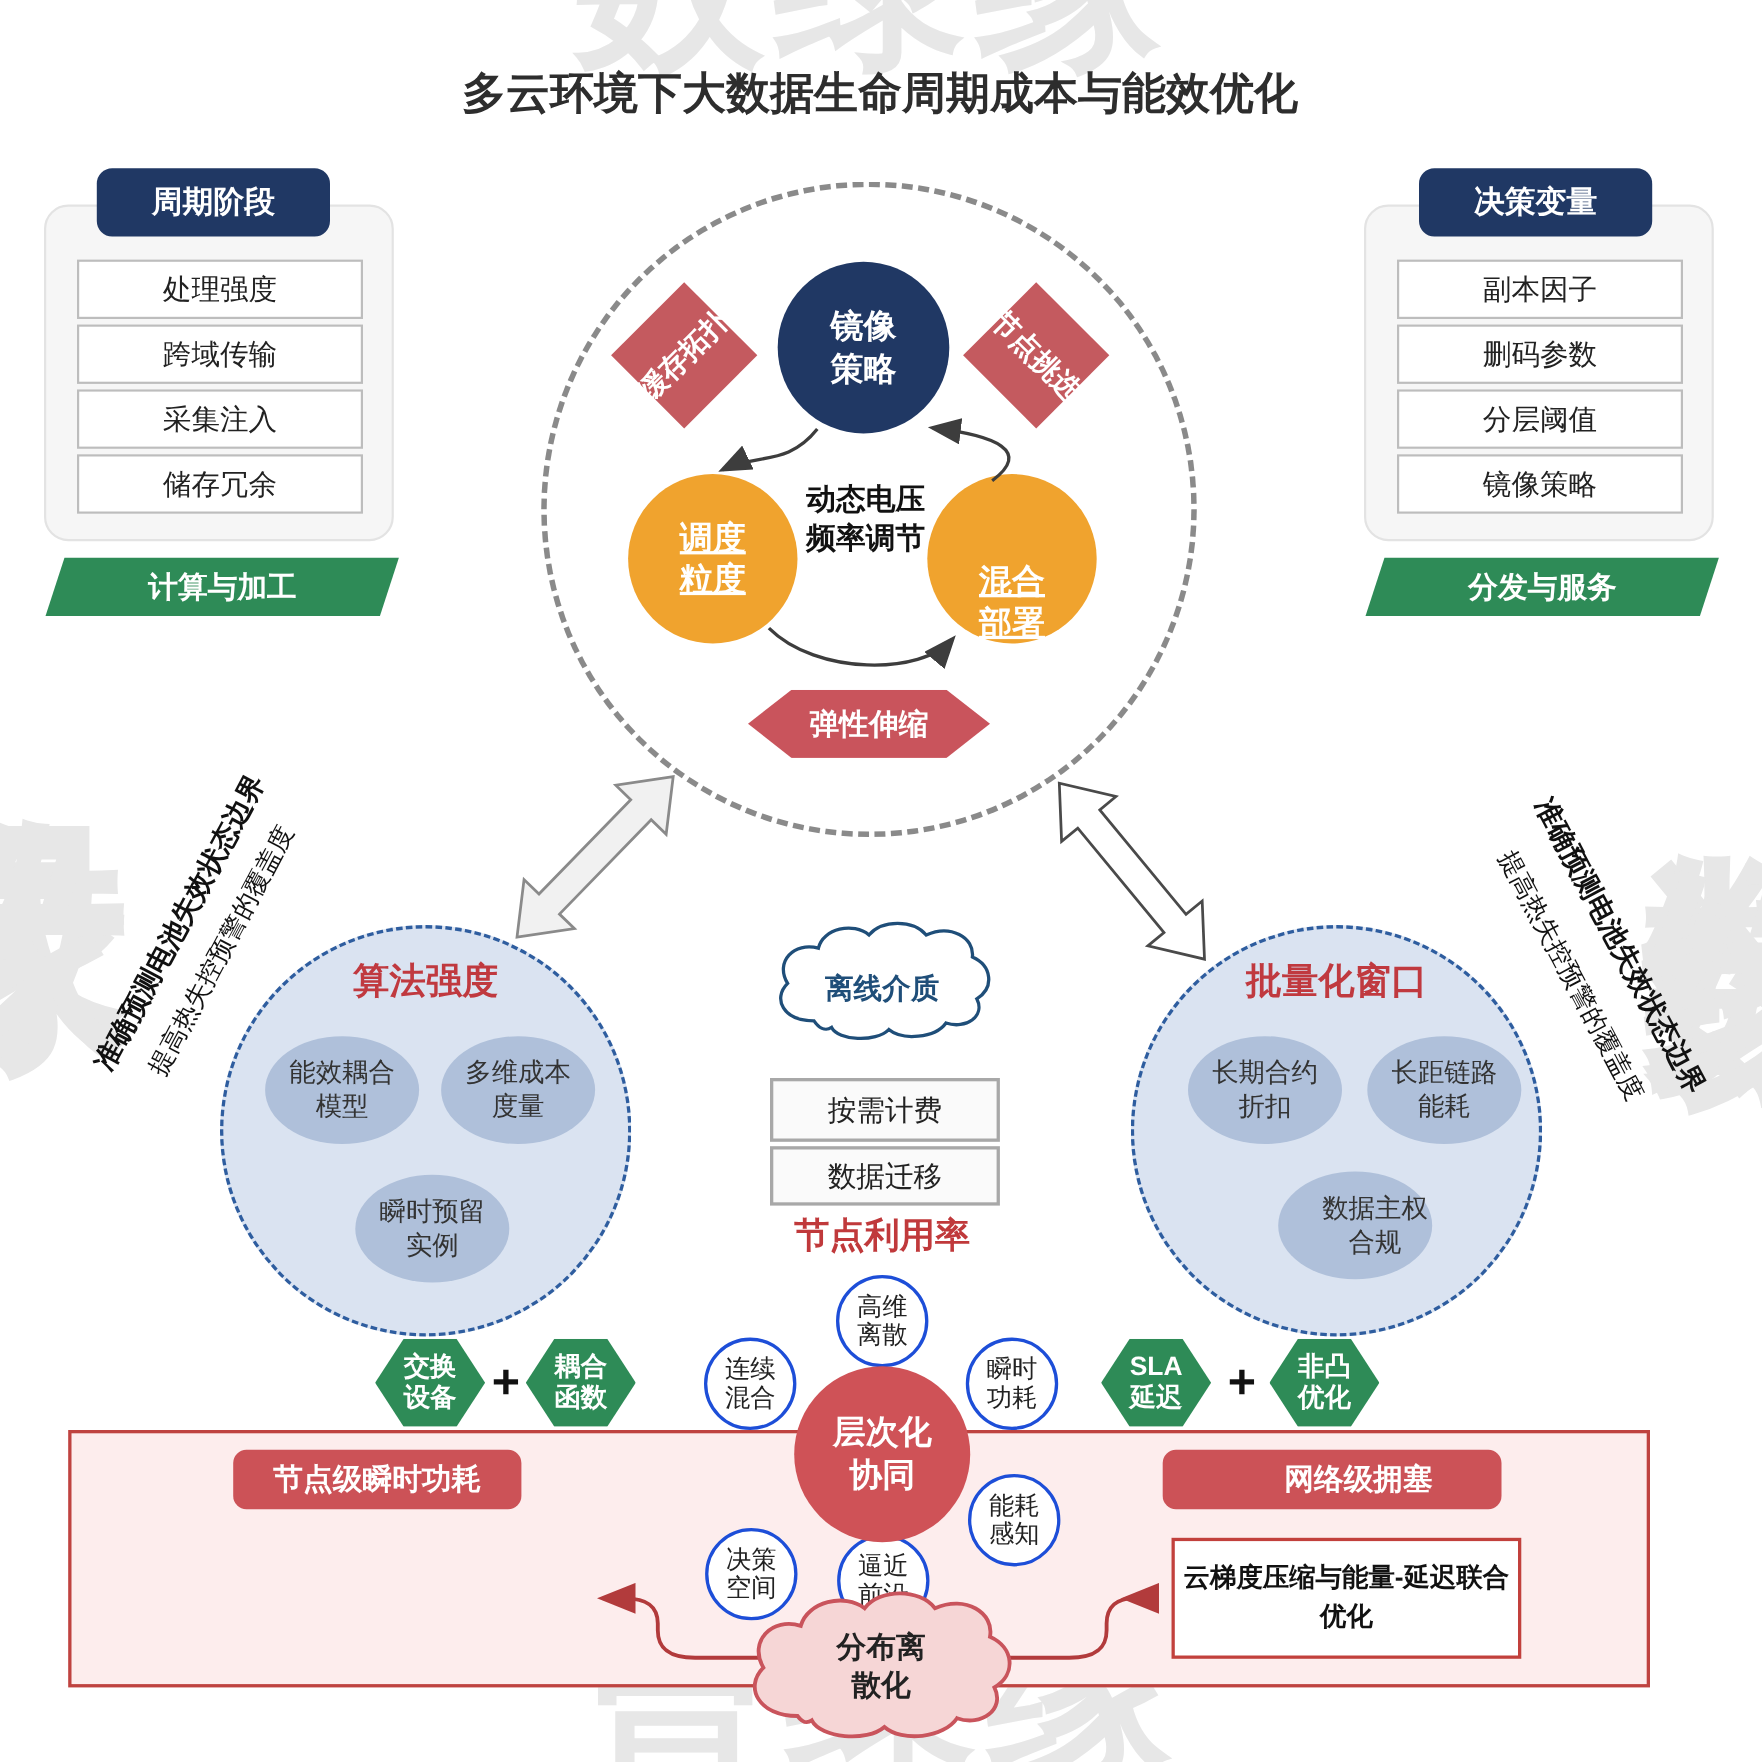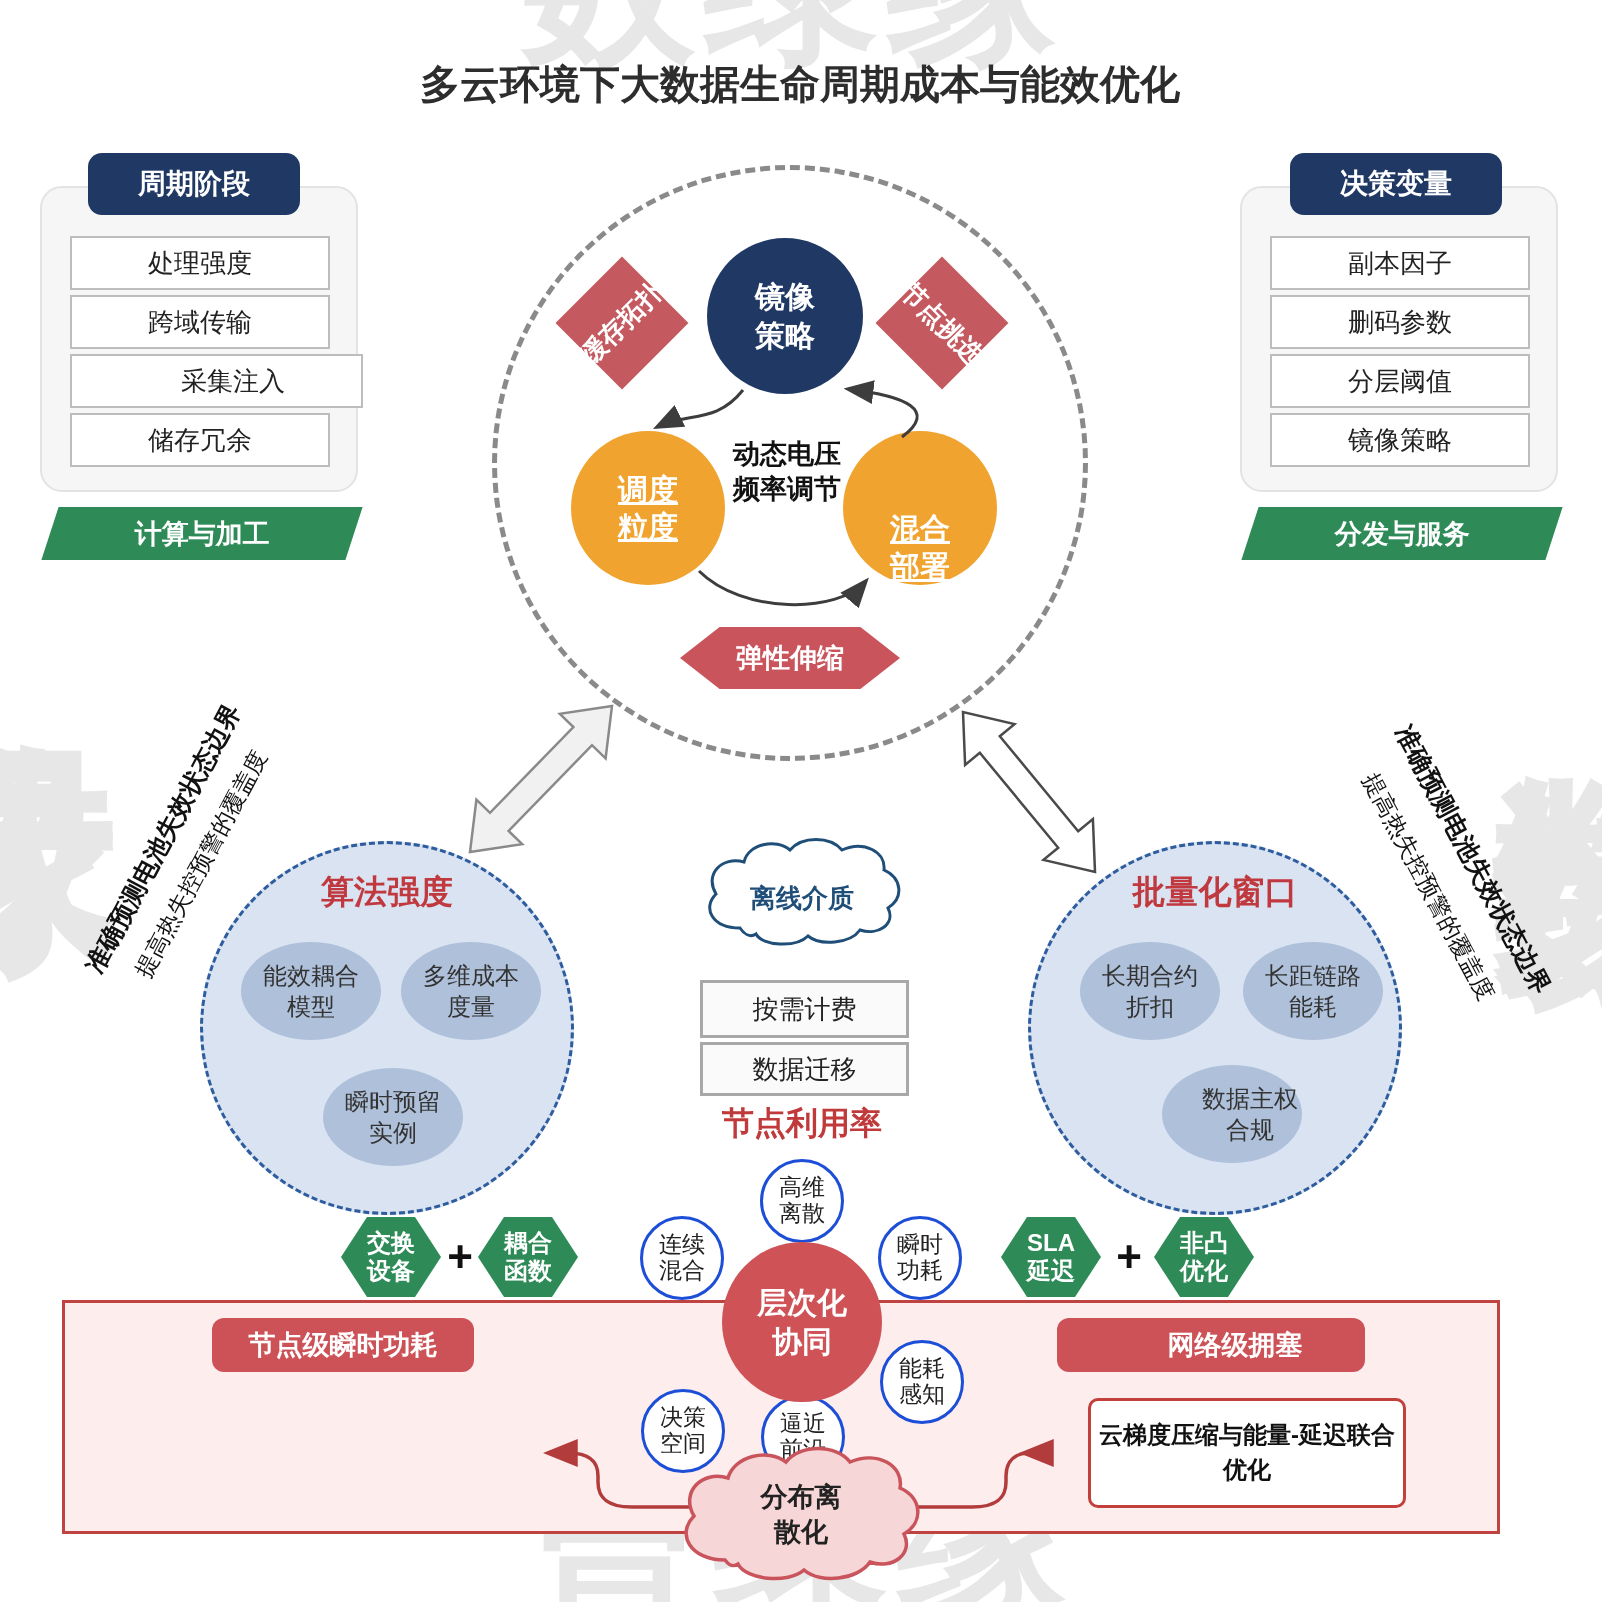--- a/index.html
+++ b/index.html
@@ -34,21 +34,21 @@
   <div class="abs wm" style="left:530px;top:1448px;font-size:175px;letter-spacing:8px;">曾绿缘</div>
   <div class="abs wm" style="left:-120px;top:555px;font-size:235px;writing-mode:vertical-rl;">数绿缘</div>
   <div class="abs wm" style="right:-135px;top:590px;font-size:235px;writing-mode:vertical-rl;">数绿缘</div>
 
   <div class="abs flex" style="left:260px;top:56px;width:1080px;height:56px;font-size:40px;font-weight:bold;color:#2d2d2d;z-index:4;">多云环境下大数据生命周期成本与能效优化</div>
 
   <div class="abs panel" style="left:40px;top:186px;width:314px;height:302px;z-index:2;"></div>
   <div class="abs flex hdr" style="left:88px;top:153px;width:212px;height:62px;">周期阶段</div>
   <div class="abs flex item" style="left:70px;top:236px;z-index:3;">处理强度</div>
   <div class="abs flex item" style="left:70px;top:295px;z-index:3;">跨域传输</div>
-  <div class="abs flex item" style="left:70px;top:354px;z-index:3;padding-left:33px;">采集注入</div>
+  <div class="abs flex item" style="left:70px;top:354px;z-index:3;">采集注入</div>
   <div class="abs flex item" style="left:70px;top:413px;z-index:3;">储存冗余</div>
   <div class="abs flex gban" style="left:50px;top:507px;width:304px;height:53px;z-index:3;">
       <span>计算与加工</span>
     </div>
 
   <div class="abs panel" style="left:1240px;top:186px;width:314px;height:302px;z-index:2;"></div>
   <div class="abs flex hdr" style="left:1290px;top:153px;width:212px;height:62px;">决策变量</div>
   <div class="abs flex item" style="left:1270px;top:236px;z-index:3;">副本因子</div>
   <div class="abs flex item" style="left:1270px;top:295px;z-index:3;">删码参数</div>
   <div class="abs flex item" style="left:1270px;top:354px;z-index:3;">分层阈值</div>
@@ -114,21 +114,21 @@
       <span style="width:104px;">数据主权合规</span>
     </div>
 
   <div class="abs flex" style="left:700px;top:980px;width:203px;height:52px;background:#fafafa;border:3px solid #a8a8a8;font-size:26px;color:#222;z-index:2;">按需计费</div>
   <div class="abs flex" style="left:700px;top:1042px;width:203px;height:48px;background:#fafafa;border:3px solid #a8a8a8;font-size:26px;color:#222;z-index:2;">数据迁移</div>
   <div class="abs flex" style="left:690px;top:1104px;width:224px;height:40px;font-size:32px;font-weight:bold;color:#c0393b;z-index:2;">节点利用率</div>
 
   <div class="abs" style="left:62px;top:1300px;width:1438px;height:234px;background:#fdeded;border:3.5px solid #bf4340;box-sizing:border-box;z-index:1;"></div>
   <div class="abs flex rban" style="left:212px;top:1318px;width:262px;height:54px;">节点级瞬时功耗</div>
   <div class="abs flex rban" style="left:1057px;top:1318px;width:260px;height:54px;padding-left:48px;">网络级拥塞</div>
-  <div class="abs flex tbox" style="left:1088px;top:1398px;width:312px;height:104px;border-radius:10px;">
+  <div class="abs flex tbox" style="left:1065px;top:1398px;width:312px;height:104px;">
       <span style="width:296px;">云梯度压缩与能量-延迟联合优化</span>
     </div>
 
   <div class="abs flex ghex" style="left:341px;top:1217px;">
       <span style="width:2.2em;">交换设备</span>
     </div>
   <div class="abs flex" style="left:435px;top:1230px;width:50px;height:54px;font-size:44px;font-weight:bold;color:#111;z-index:3;">+</div>
   <div class="abs flex ghex" style="left:478px;top:1217px;">
       <span style="width:2.2em;">耦合函数</span>
     </div>

